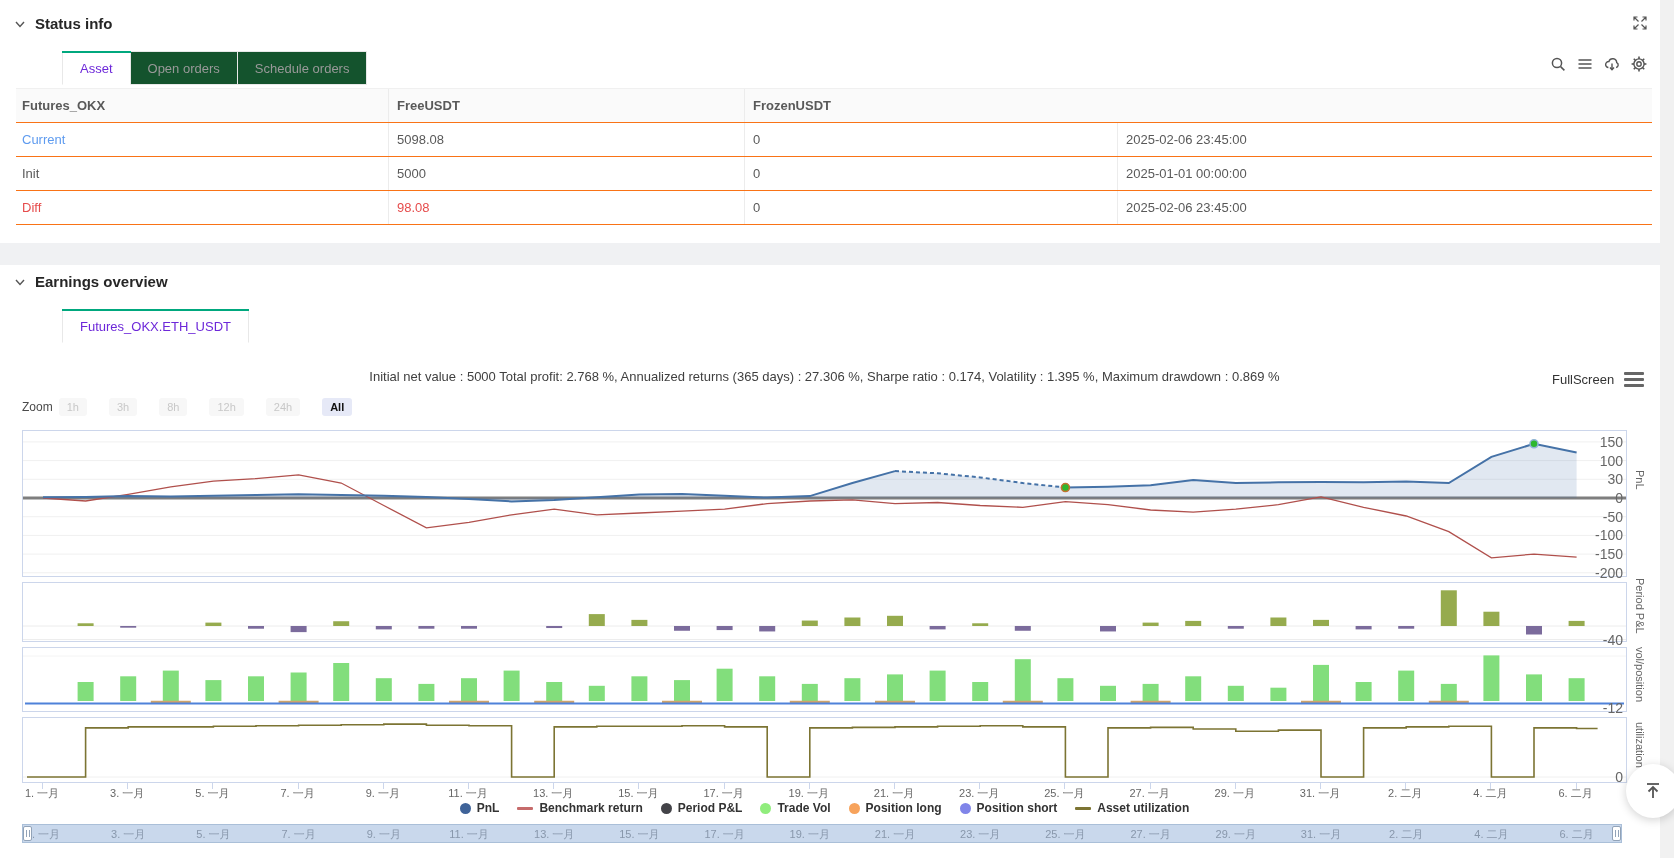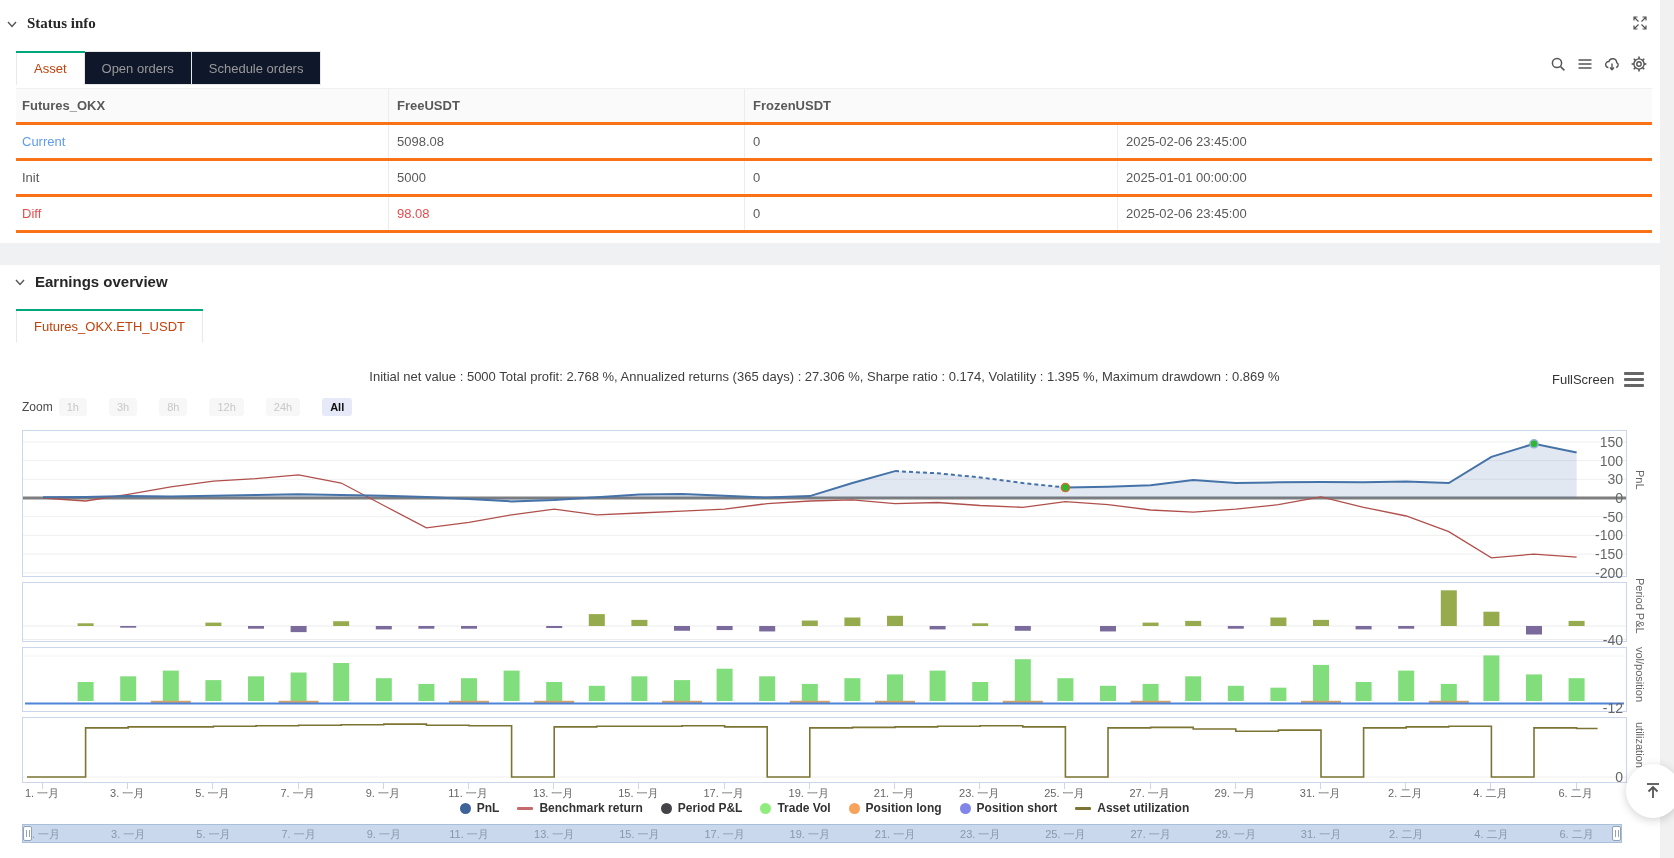--- a/index.html
+++ b/index.html
@@ -14,32 +14,32 @@
   .sec-head{position:absolute;display:flex;align-items:center;gap:9px;}
   .sec-title{font-size:15px;font-weight:bold;color:#262626;}
   .chev{width:12px;height:12px;display:inline-block;}
 
   
   .gap-band{position:absolute;left:0;top:243px;width:1660px;height:22px;background:#f0f1f3;}
 
   
   .tabs{position:absolute;display:flex;align-items:stretch;}
   .tab{height:34px;display:flex;align-items:center;padding:0 17px;font-size:13px;
-       background:#0f172a;border:1px solid #e8e8e8;border-left:none;color:#999;cursor:pointer;position:relative;}
+       background:#14532d;border:1px solid #e8e8e8;border-left:none;color:#999;cursor:pointer;position:relative;}
   .tab:first-child{border-left:1px solid #e8e8e8;}
-  .tab.active{background:#fff;color:#c2410c;border-bottom-color:#fff;}
+  .tab.active{background:#fff;color:#6d28d9;border-bottom-color:#fff;margin-left:46px;}
   .tab.active:before{content:"";position:absolute;left:-1px;right:-1px;top:-1px;height:2px;background:#00a87e;}
 
   
   .toolbar{position:absolute;display:flex;gap:11px;align-items:center;}
   .ticon{width:16px;height:16px;cursor:pointer;}
 
   
   .asset-table{position:absolute;left:16px;top:88px;width:1636px;font-size:13px;}
-  .tr{display:flex;border-bottom:3px solid #f97316;}
+  .tr{display:flex;border-bottom:1px solid #f97316;}
   .tr.head{background:#fafafa;font-weight:bold;color:#262626;border-top:1px solid #f0f0f0;}
   .td{padding:0 8px;height:33px;display:flex;align-items:center;border-right:1px solid #ececec;color:#595959;}
   .td:last-child{border-right:none;}
   .c1{width:373px;padding-left:6px;}
   .c2{width:356px;}
   .c3{width:373px;}
   .c4{width:534px;}
   .link{color:#5e9bef;cursor:pointer;}
   .danger{color:#e64c4c;}
 
@@ -77,21 +77,21 @@
   .nhandle i.g1{left:2px;} .nhandle i.g2{left:5px;}
 
   .fab{position:absolute;left:1626px;top:764px;width:54px;height:54px;border-radius:50%;background:#fff;
        box-shadow:0 2px 10px rgba(0,0,0,.18);display:flex;align-items:center;justify-content:center;cursor:pointer;z-index:5;}
 </style>
 </head>
 <body>
 
 <div class="screen">
 
-  <div class="sec-head" style="left:6px;top:15px;font-family:Liberation Serif, serif;">
+  <div class="sec-head" style="left:14px;top:15px;">
     <svg class="chev" viewBox="0 0 12 12">
       <polyline points="2,4 6,8.5 10,4" fill="none" stroke="#555" stroke-width="1.4"></polyline>
     </svg>
     <span class="sec-title">Status info</span>
   </div>
 
   <svg class="ticon" style="position:absolute;left:1632px;top:15px;" viewBox="0 0 16 16">
     <g stroke="#555" stroke-width="1.2" fill="none">
       <path d="M9.5 6.5 L14 2 M10.5 2 H14 V5.5"></path>
       <path d="M6.5 6.5 L2 2 M2 5.5 V2 H5.5"></path>

